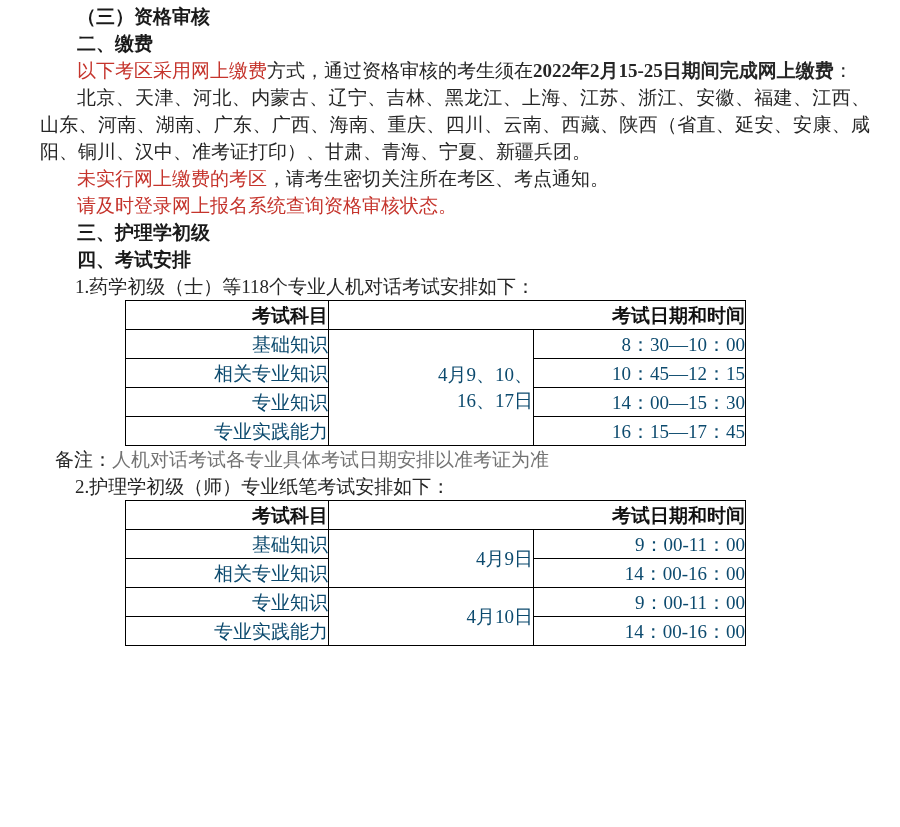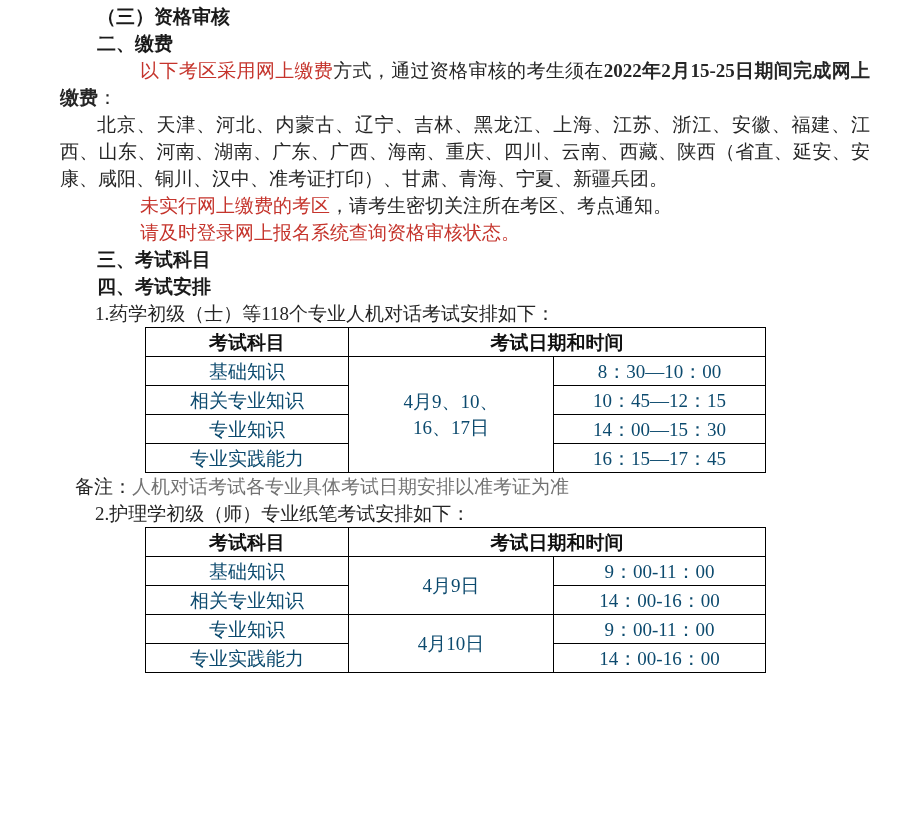--- a/index.html
+++ b/index.html
@@ -11,50 +11,50 @@
     position: relative;
     width: 900px;
     height: 827px;
     overflow: hidden;
     background: #ffffff;
     font-family: "Liberation Serif", "DejaVu Serif", serif;
     font-size: 19px;
     line-height: 27px;
     color: #262626;
     box-sizing: border-box;
-    padding: 3px 30px 0 60px;
+    padding: 3px 30px 0 40px;
   }
   .para {
     margin: 0;
     text-align: justify;
     text-indent: 37px;
   }
   .heading {
     margin: 0;
     font-weight: bold;
     color: #1a1a1a;
     text-indent: 37px;
   }
   .list-line {
     margin: 0;
     text-indent: 35px;
   }
   .note-line {
     margin: 0;
     text-indent: 15px;
   }
-  .red { color: #c5342c; margin-left: 43px; }
+  .red { color: #c5342c; }
   .muted-red { color: #737373; }
   .bold { font-weight: bold; }
   table.sched {
     border-collapse: collapse;
     margin-left: 85px;
     table-layout: fixed;
     width: 620px;
-    text-align: center;
+    text-align: right;
   }
   table.sched td, table.sched th {
     border: 1.5px solid #000;
     padding: 0;
     height: 28px;
     vertical-align: middle;
     font-weight: normal;
     color: #0c4a6e;
     overflow: hidden;
   }
@@ -76,21 +76,21 @@
   <p class="heading">二、缴费</p>
 
   <p class="para"><span class="red">以下考区采用网上缴费</span><span>方式，通过资格审核的考生须在</span><span class="bold">2022年2月15-25日期间完成网上缴费</span><span>：</span></p>
 
   <p class="para">北京、天津、河北、内蒙古、辽宁、吉林、黑龙江、上海、江苏、浙江、安徽、福建、江西、山东、河南、湖南、广东、广西、海南、重庆、四川、云南、西藏、陕西（省直、延安、安康、咸阳、铜川、汉中、准考证打印）、甘肃、青海、宁夏、新疆兵团。</p>
 
   <p class="para"><span class="red">未实行网上缴费的考区</span><span>，请考生密切关注所在考区、考点通知。</span></p>
 
   <p class="para red">请及时登录网上报名系统查询资格审核状态。</p>
 
-  <p class="heading">三、考试科目</p>
+  <p class="heading">三、护理学初级</p>
 
 
   <p class="heading">四、考试安排</p>
 
   <p class="list-line">1.药学初级（士）等118个专业人机对话考试安排如下：</p>
 
   <table class="sched">
     <colgroup>
         <col class="col-subject">
         <col class="col-date">

